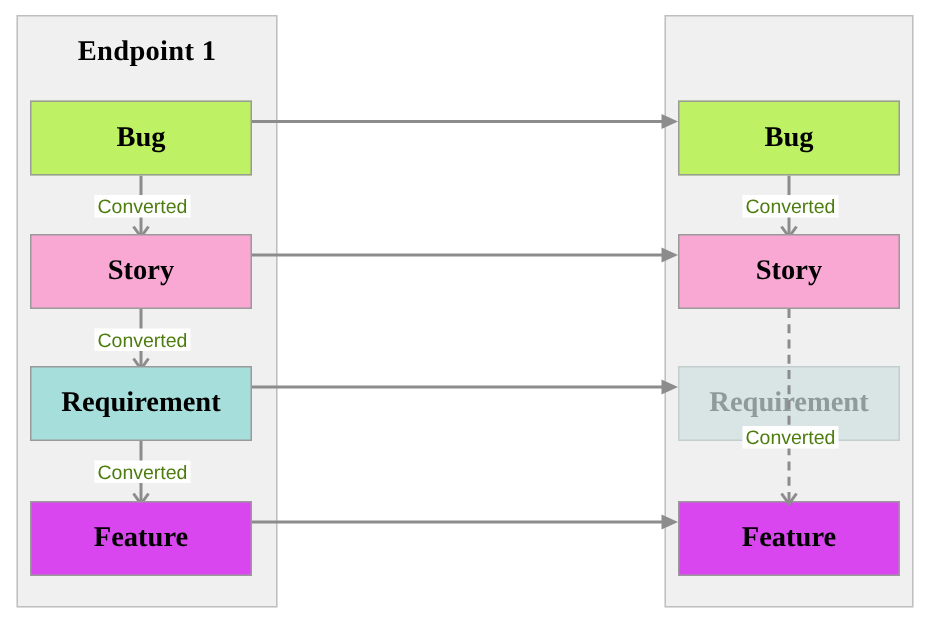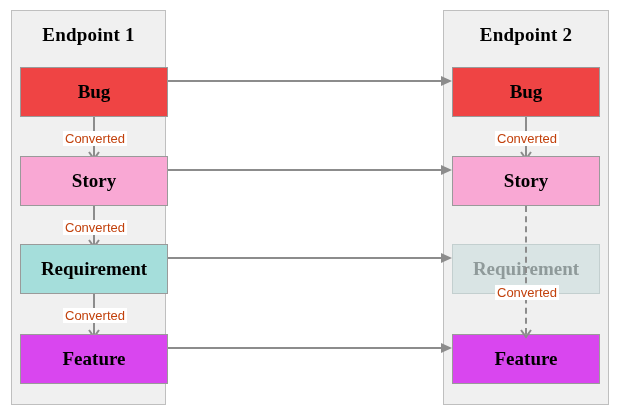--- a/index.html
+++ b/index.html
@@ -15,21 +15,21 @@
     font-family: "Liberation Sans", sans-serif;
   }
 
   
   .panel {
     position: absolute;
     background: #f0f0f0;
     border: 1px solid #bfbfbf;
     box-sizing: border-box;
   }
-  #panel-endpoint-1 { left: 11px;  top: 10px; width: 155px; height: 395px; }
+  #panel-endpoint-1 { left: 11px;  top: 10px; width: 174px; height: 395px; }
   #panel-endpoint-2 { left: 443px; top: 10px; width: 166px; height: 395px; }
 
   .panel-title {
     position: absolute;
     left: 0;
     top: 13px;
     width: 100%;
     text-align: center;
     font-family: "Liberation Serif", serif;
     font-weight: bold;
@@ -53,21 +53,21 @@
     font-weight: bold;
     font-size: 19px;
     color: #000000;
     z-index: 3;
   }
   .node.row-1 { top: 56px; }
   .node.row-2 { top: 145px; }
   .node.row-3 { top: 233px; }
   .node.row-4 { top: 323px; }
 
-  .node.bug         { background: #ef4444; }
+  .node.bug         { background: #bef264; }
   .node.story       { background: #f9a8d4; }
   .node.requirement { background: #a5dedb; }
   .node.feature     { background: #d946ef; }
 
   .node.disabled {
     background: #d9e4e4;
     border-color: #c3cfcf;
     color: #8f9a9a;
   }
 
@@ -105,21 +105,21 @@
     left: 0;
     width: 166px;
     text-align: center;
     z-index: 4;
     pointer-events: none;
   }
   .vlabel span {
     background: #ffffff;
     font-family: "Liberation Sans", sans-serif;
     font-size: 13px;
-    color: #c2410c;
+    color: #4d7c0f;
     padding: 0 2px;
     line-height: 15px;
     white-space: nowrap;
   }
 
   
   .harrow {
     position: absolute;
     left: 166px;
     width: 286px;
@@ -208,21 +208,20 @@
     <span>Converted</span>
   </div>
 
   <div class="node bug row-1">Bug</div>
   <div class="node story row-2">Story</div>
   <div class="node requirement row-3">Requirement</div>
   <div class="node feature row-4">Feature</div>
 </div>
 
 <div class="panel" id="panel-endpoint-2">
-  <div class="panel-title">Endpoint 2</div>
 
   <div class="vconn" style="top:106px; height:39px;">
     <div class="stem"></div>
     <div class="head">
       <svg width="12" height="10" viewBox="0 0 12 10">
           <path d="M1 1 L6 8 L11 1" fill="none" stroke="#8c8c8c" stroke-width="2"></path>
         </svg>
     </div>
   </div>
   <div class="vlabel" style="top:118px;">

